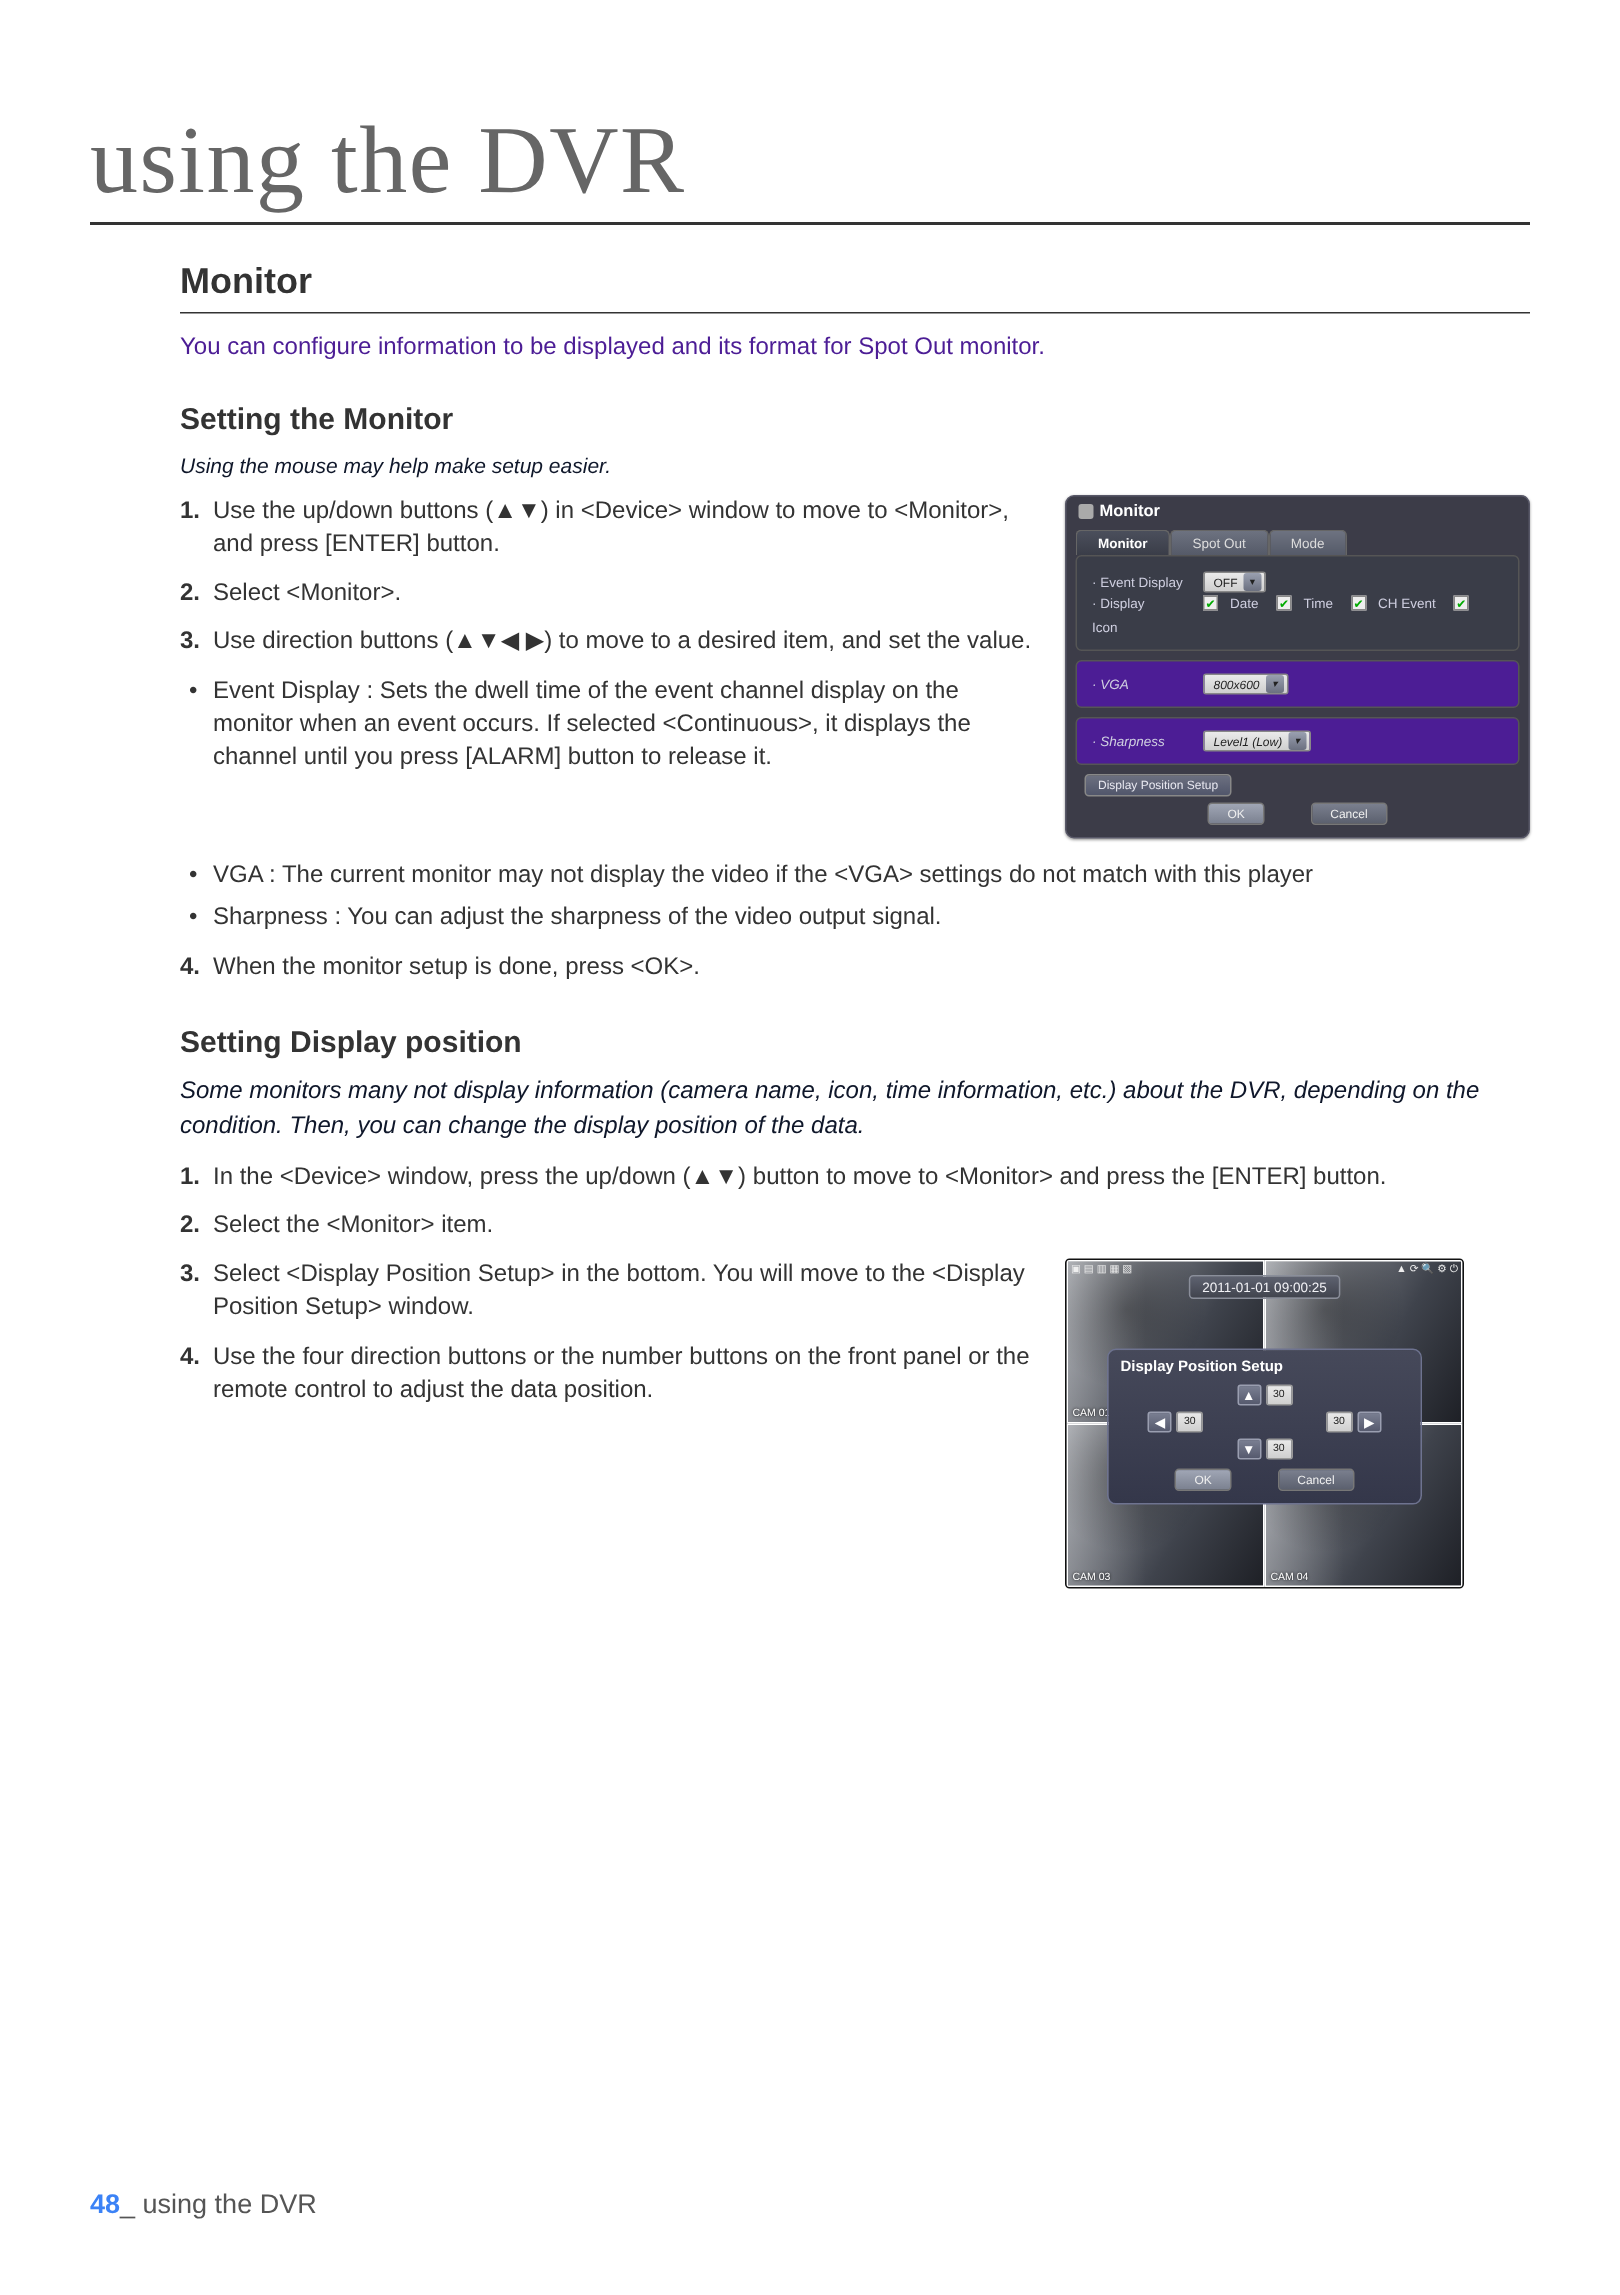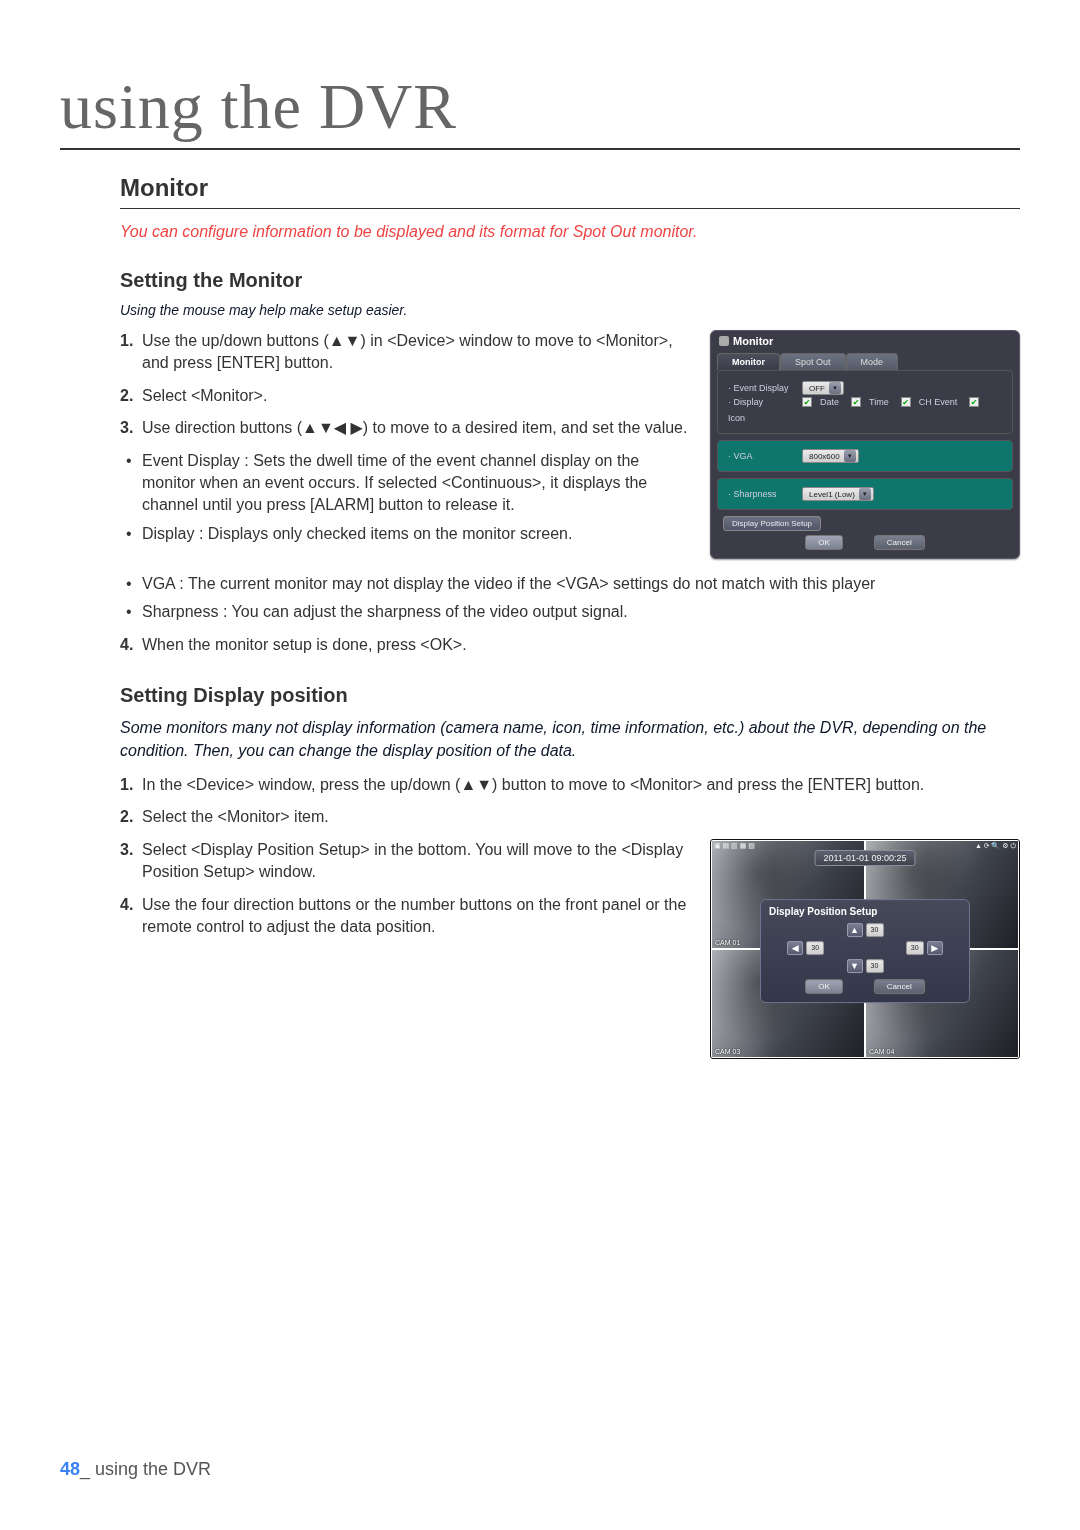--- a/index.html
+++ b/index.html
@@ -31,23 +31,22 @@
   h2.section-title {
     font-size: 24px;
     font-weight: 700;
     color: #333;
     border-bottom: 1px solid #333;
     padding-bottom: 6px;
     margin-bottom: 14px;
   }
   .intro {
     font-size: 16px;
-    color: #ef4444;
+    color: #4c1d95;
     margin-bottom: 28px;
-    font-style: italic;
   }
   h3.subhead {
     font-size: 20px;
     font-weight: 700;
     color: #333;
     margin-bottom: 10px;
   }
   .note {
     font-size: 14px;
     color: #0f172a;
@@ -213,21 +212,22 @@
     color: #0a0;
     font-size: 8px;
     margin-right: 2px;
   }
   .cblbl { color:#cfcfe0; margin-right:6px; }
   .subpanel {
     border: 1px solid #555;
     border-radius: 4px;
     margin: 0 6px 6px 6px;
     padding: 6px 10px;
-    background: #0f766e;
+    background: #4c1d95;
+    font-style: italic;
   }
   .btnbar {
     display:flex;
     justify-content:center;
     gap:8px;
     margin-top:4px;
   }
   .btn {
     border:1px solid #777;
     border-radius:3px;
@@ -248,21 +248,21 @@
     font-size:8px;
     padding:2px 8px;
     margin-left:6px;
     display:inline-block;
   }
 
   
   .dps-window {
     border: 1px solid #111;
     border-radius: 3px;
-    width: 310px;
+    width: 266px;
     height: 220px;
     position: relative;
     overflow: hidden;
     background: #6a6e74;
   }
   .dps-window .cctvgrid {
     position: absolute;
     inset: 0;
     display: grid;
     grid-template-columns: 1fr 1fr;
@@ -382,21 +382,20 @@
 
   <div class="row">
     <div class="left">
       <ol class="steps">
         <li><span class="num">1.</span><span>Use the up/down buttons (▲▼) in &lt;Device&gt; window to move to &lt;Monitor&gt;, and press [ENTER] button.</span></li>
         <li><span class="num">2.</span><span>Select &lt;Monitor&gt;.</span></li>
         <li><span class="num">3.</span><span>Use direction buttons (▲▼◀ ▶) to move to a desired item, and set the value.</span></li>
       </ol>
       <ul class="bullets">
         <li>Event Display : Sets the dwell time of the event channel display on the monitor when an event occurs. If selected &lt;Continuous&gt;, it displays the channel until you press [ALARM] button to release it.</li>
-        <li>Display : Displays only checked items on the monitor screen.</li>
       </ul>
     </div>
 
     <div class="fig">
       <div class="monitor-window">
         <div class="titlebar">
           <span class="x-icon"></span>
           <span>Monitor</span>
         </div>
         <div class="tabs">

